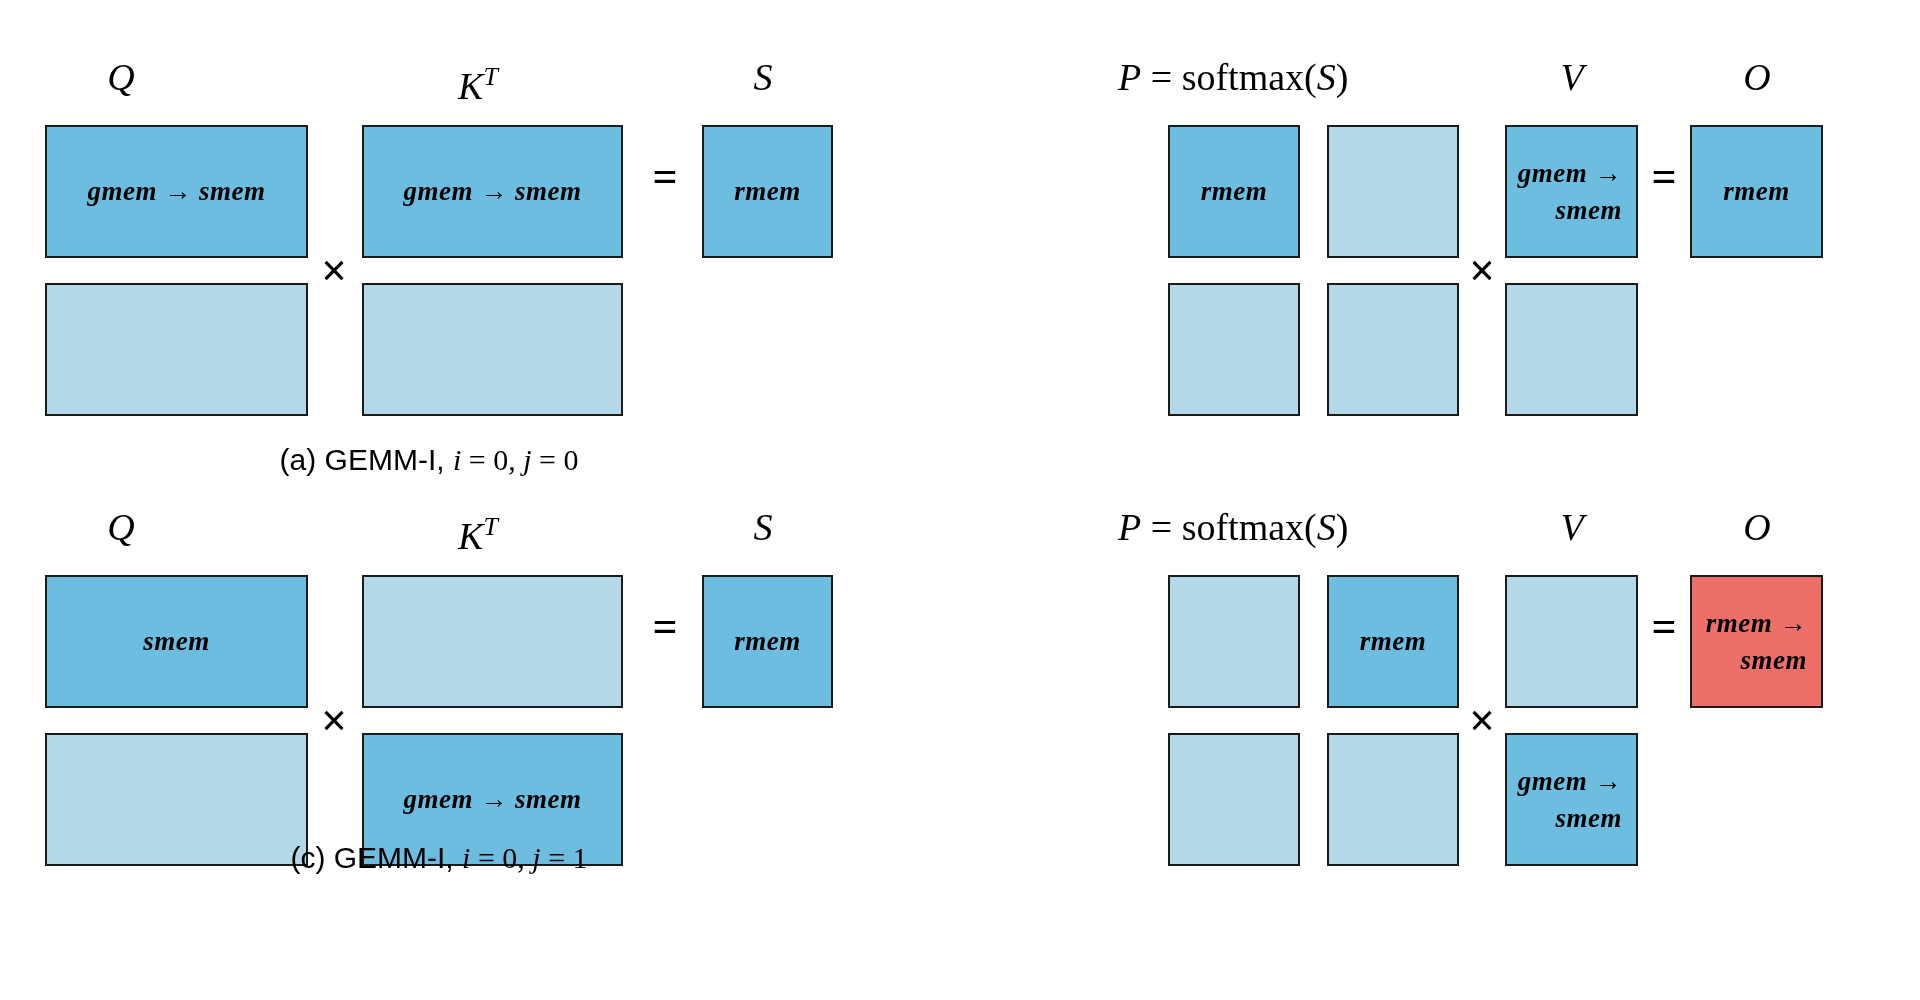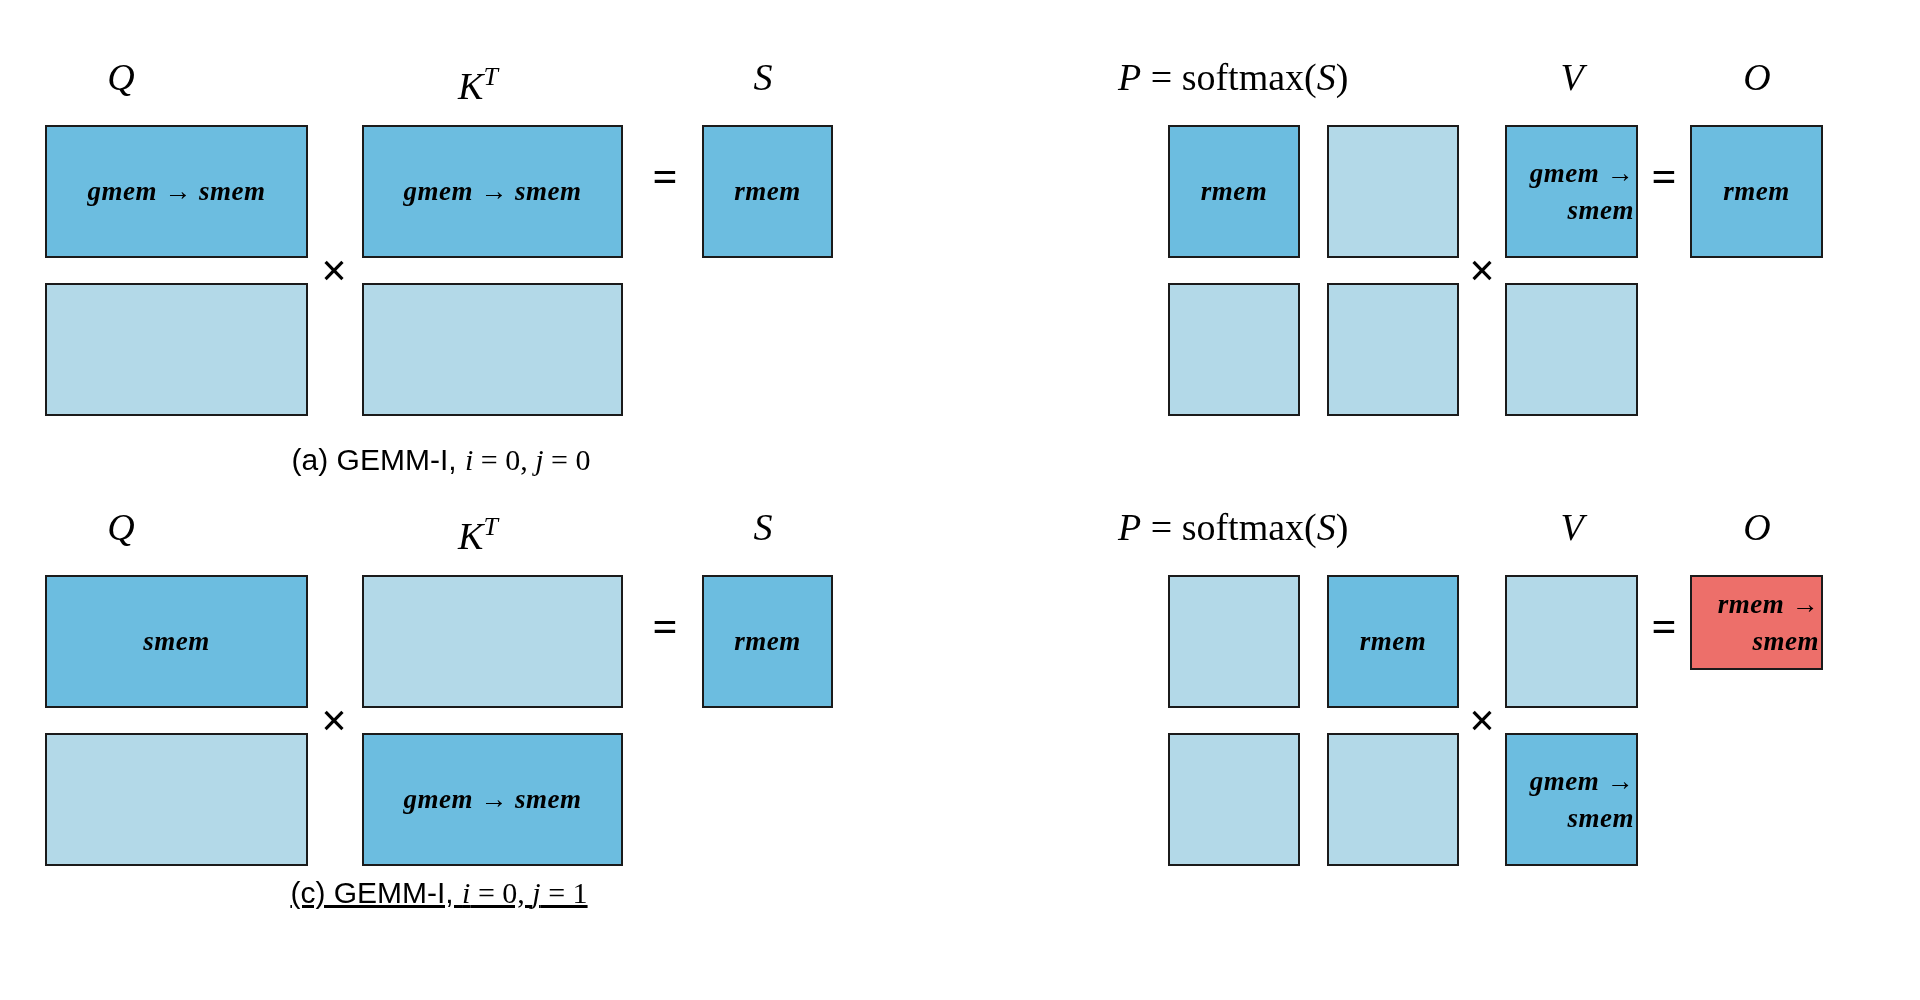--- a/index.html
+++ b/index.html
@@ -10,21 +10,21 @@
   .blk {
     position:absolute; box-sizing:border-box;
     border:2px solid var(--c-border, #1b1b1b);
     display:flex; flex-direction:column; justify-content:center; align-items:center;
     font:bold italic 27px "Liberation Serif", serif; letter-spacing:0.5px;
   }
   .blk[data-state="active"]   { background:var(--c-active, #6cbde0); }
   .blk[data-state="inactive"] { background:var(--c-inactive, #b3d9e8); }
   .blk[data-state="output"]   { background:var(--c-output, #ed6f6a); }
   .blk span { display:block; line-height:1.35; }
-  .blk.two-line { align-items:flex-end; padding-right:2px; }
+  .blk.two-line { align-items:flex-end; padding-right:14px; }
   .hlabel {
     position:absolute; font:italic 38px "Liberation Serif", serif;
     height:58px; line-height:58px; text-align:center; white-space:nowrap;
   }
   .hlabel sup { font-size:26px; }
   .plabel {
     position:absolute; font:38px "Liberation Serif", serif;
     height:58px; line-height:58px; white-space:nowrap;
   }
   .plabel .mvar { font-style:italic; }
@@ -57,21 +57,21 @@
   <div class="op times" style="left:299px;top:236px;">×</div>
   <div class="blk" style="left:362px;top:125px;width:261px;height:133px;" data-state="active">
       <span>gmem → smem</span>
     </div>
   <div class="blk" style="left:362px;top:283px;width:261px;height:133px;" data-state="inactive"></div>
   <div class="op eq" style="left:630px;top:142px;">=</div>
   <div class="blk" style="left:702px;top:125px;width:131px;height:133px;" data-state="active">
       <span>rmem</span>
     </div>
 
-  <div class="caption" style="left:136px;top:443px;"><span>(a) GEMM-I, </span><span class="mi">i</span><span class="m"> = 0, </span><span class="mi">j</span><span class="m"> = 0</span></div>
+  <div class="caption" style="left:124px;top:443px;"><span>(a) GEMM-I, </span><span class="mi">i</span><span class="m"> = 0, </span><span class="mi">j</span><span class="m"> = 0</span></div>
 
   <div class="plabel" style="left:1118px;top:48px;"><span class="mvar">P</span><span> = softmax(</span><span class="mvar">S</span><span>)</span></div>
   <div class="hlabel" style="left:1497px;top:48px;width:150px;"><span>V</span></div>
   <div class="hlabel" style="left:1682px;top:48px;width:150px;"><span>O</span></div>
 
   <div class="blk" style="left:1168px;top:125px;width:132px;height:133px;" data-state="active">
       <span>rmem</span>
     </div>
   <div class="blk" style="left:1327px;top:125px;width:132px;height:133px;" data-state="inactive"></div>
   <div class="blk" style="left:1168px;top:283px;width:132px;height:133px;" data-state="inactive"></div>
@@ -99,38 +99,38 @@
   <div class="op times" style="left:299px;top:686px;">×</div>
   <div class="blk" style="left:362px;top:575px;width:261px;height:133px;" data-state="inactive"></div>
   <div class="blk" style="left:362px;top:733px;width:261px;height:133px;" data-state="active">
       <span>gmem → smem</span>
     </div>
   <div class="op eq" style="left:630px;top:592px;">=</div>
   <div class="blk" style="left:702px;top:575px;width:131px;height:133px;" data-state="active">
       <span>rmem</span>
     </div>
 
-  <div class="caption" style="left:134px;top:876px;text-decoration:underline;"><span>(c) GEMM-I, </span><span class="mi">i</span><span class="m"> = 0, </span><span class="mi">j</span><span class="m"> = 1</span></div>
+  <div class="caption" style="left:134px;top:841px;"><span>(c) GEMM-I, </span><span class="mi">i</span><span class="m"> = 0, </span><span class="mi">j</span><span class="m"> = 1</span></div>
 
   <div class="plabel" style="left:1118px;top:498px;"><span class="mvar">P</span><span> = softmax(</span><span class="mvar">S</span><span>)</span></div>
   <div class="hlabel" style="left:1497px;top:498px;width:150px;"><span>V</span></div>
   <div class="hlabel" style="left:1682px;top:498px;width:150px;"><span>O</span></div>
 
   <div class="blk" style="left:1168px;top:575px;width:132px;height:133px;" data-state="inactive"></div>
   <div class="blk" style="left:1327px;top:575px;width:132px;height:133px;" data-state="active">
       <span>rmem</span>
     </div>
   <div class="blk" style="left:1168px;top:733px;width:132px;height:133px;" data-state="inactive"></div>
   <div class="blk" style="left:1327px;top:733px;width:132px;height:133px;" data-state="inactive"></div>
   <div class="op times" style="left:1447px;top:686px;">×</div>
   <div class="blk" style="left:1505px;top:575px;width:133px;height:133px;" data-state="inactive"></div>
   <div class="blk two-line" style="left:1505px;top:733px;width:133px;height:133px;" data-state="active">
       <span>gmem →</span>
       <span>smem</span>
     </div>
   <div class="op eq" style="left:1629px;top:592px;">=</div>
-  <div class="blk two-line" style="left:1690px;top:575px;width:133px;height:95px;" data-state="output">
+  <div class="blk two-line" style="left:1690px;top:575px;width:133px;height:133px;" data-state="output">
       <span>rmem →</span>
       <span>smem</span>
     </div>
 
 
 </div>
 
 </body></html>

